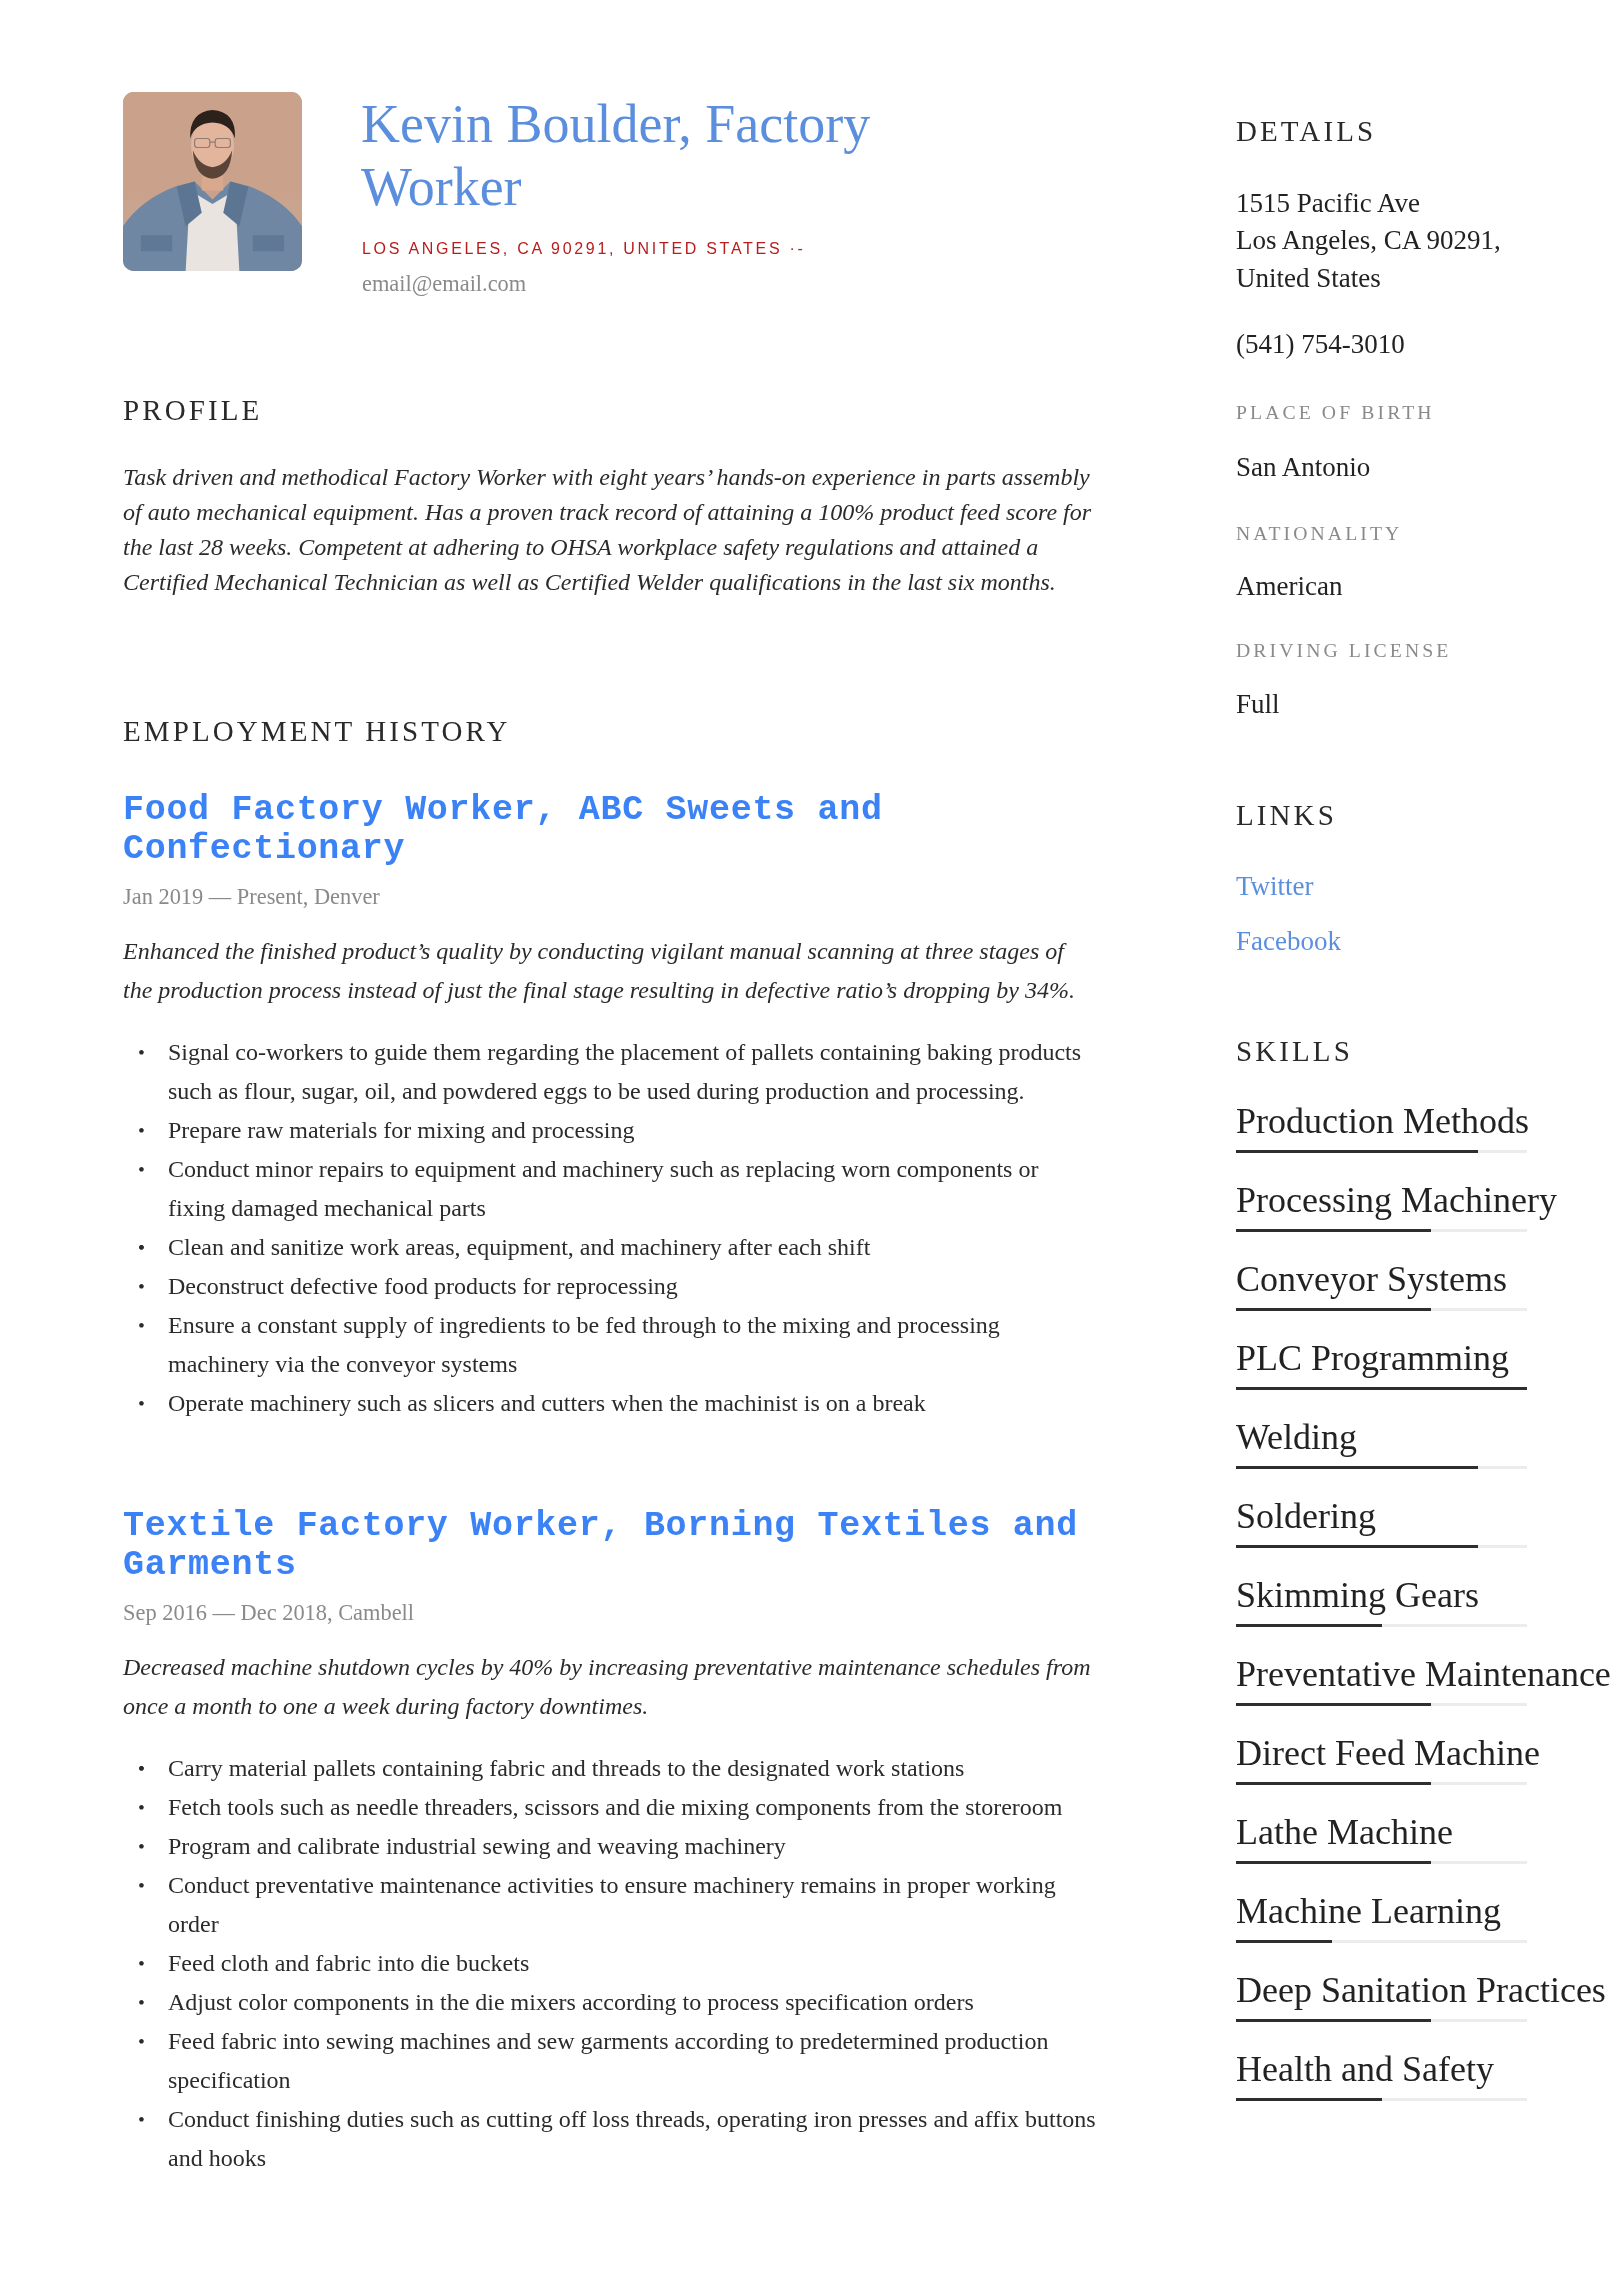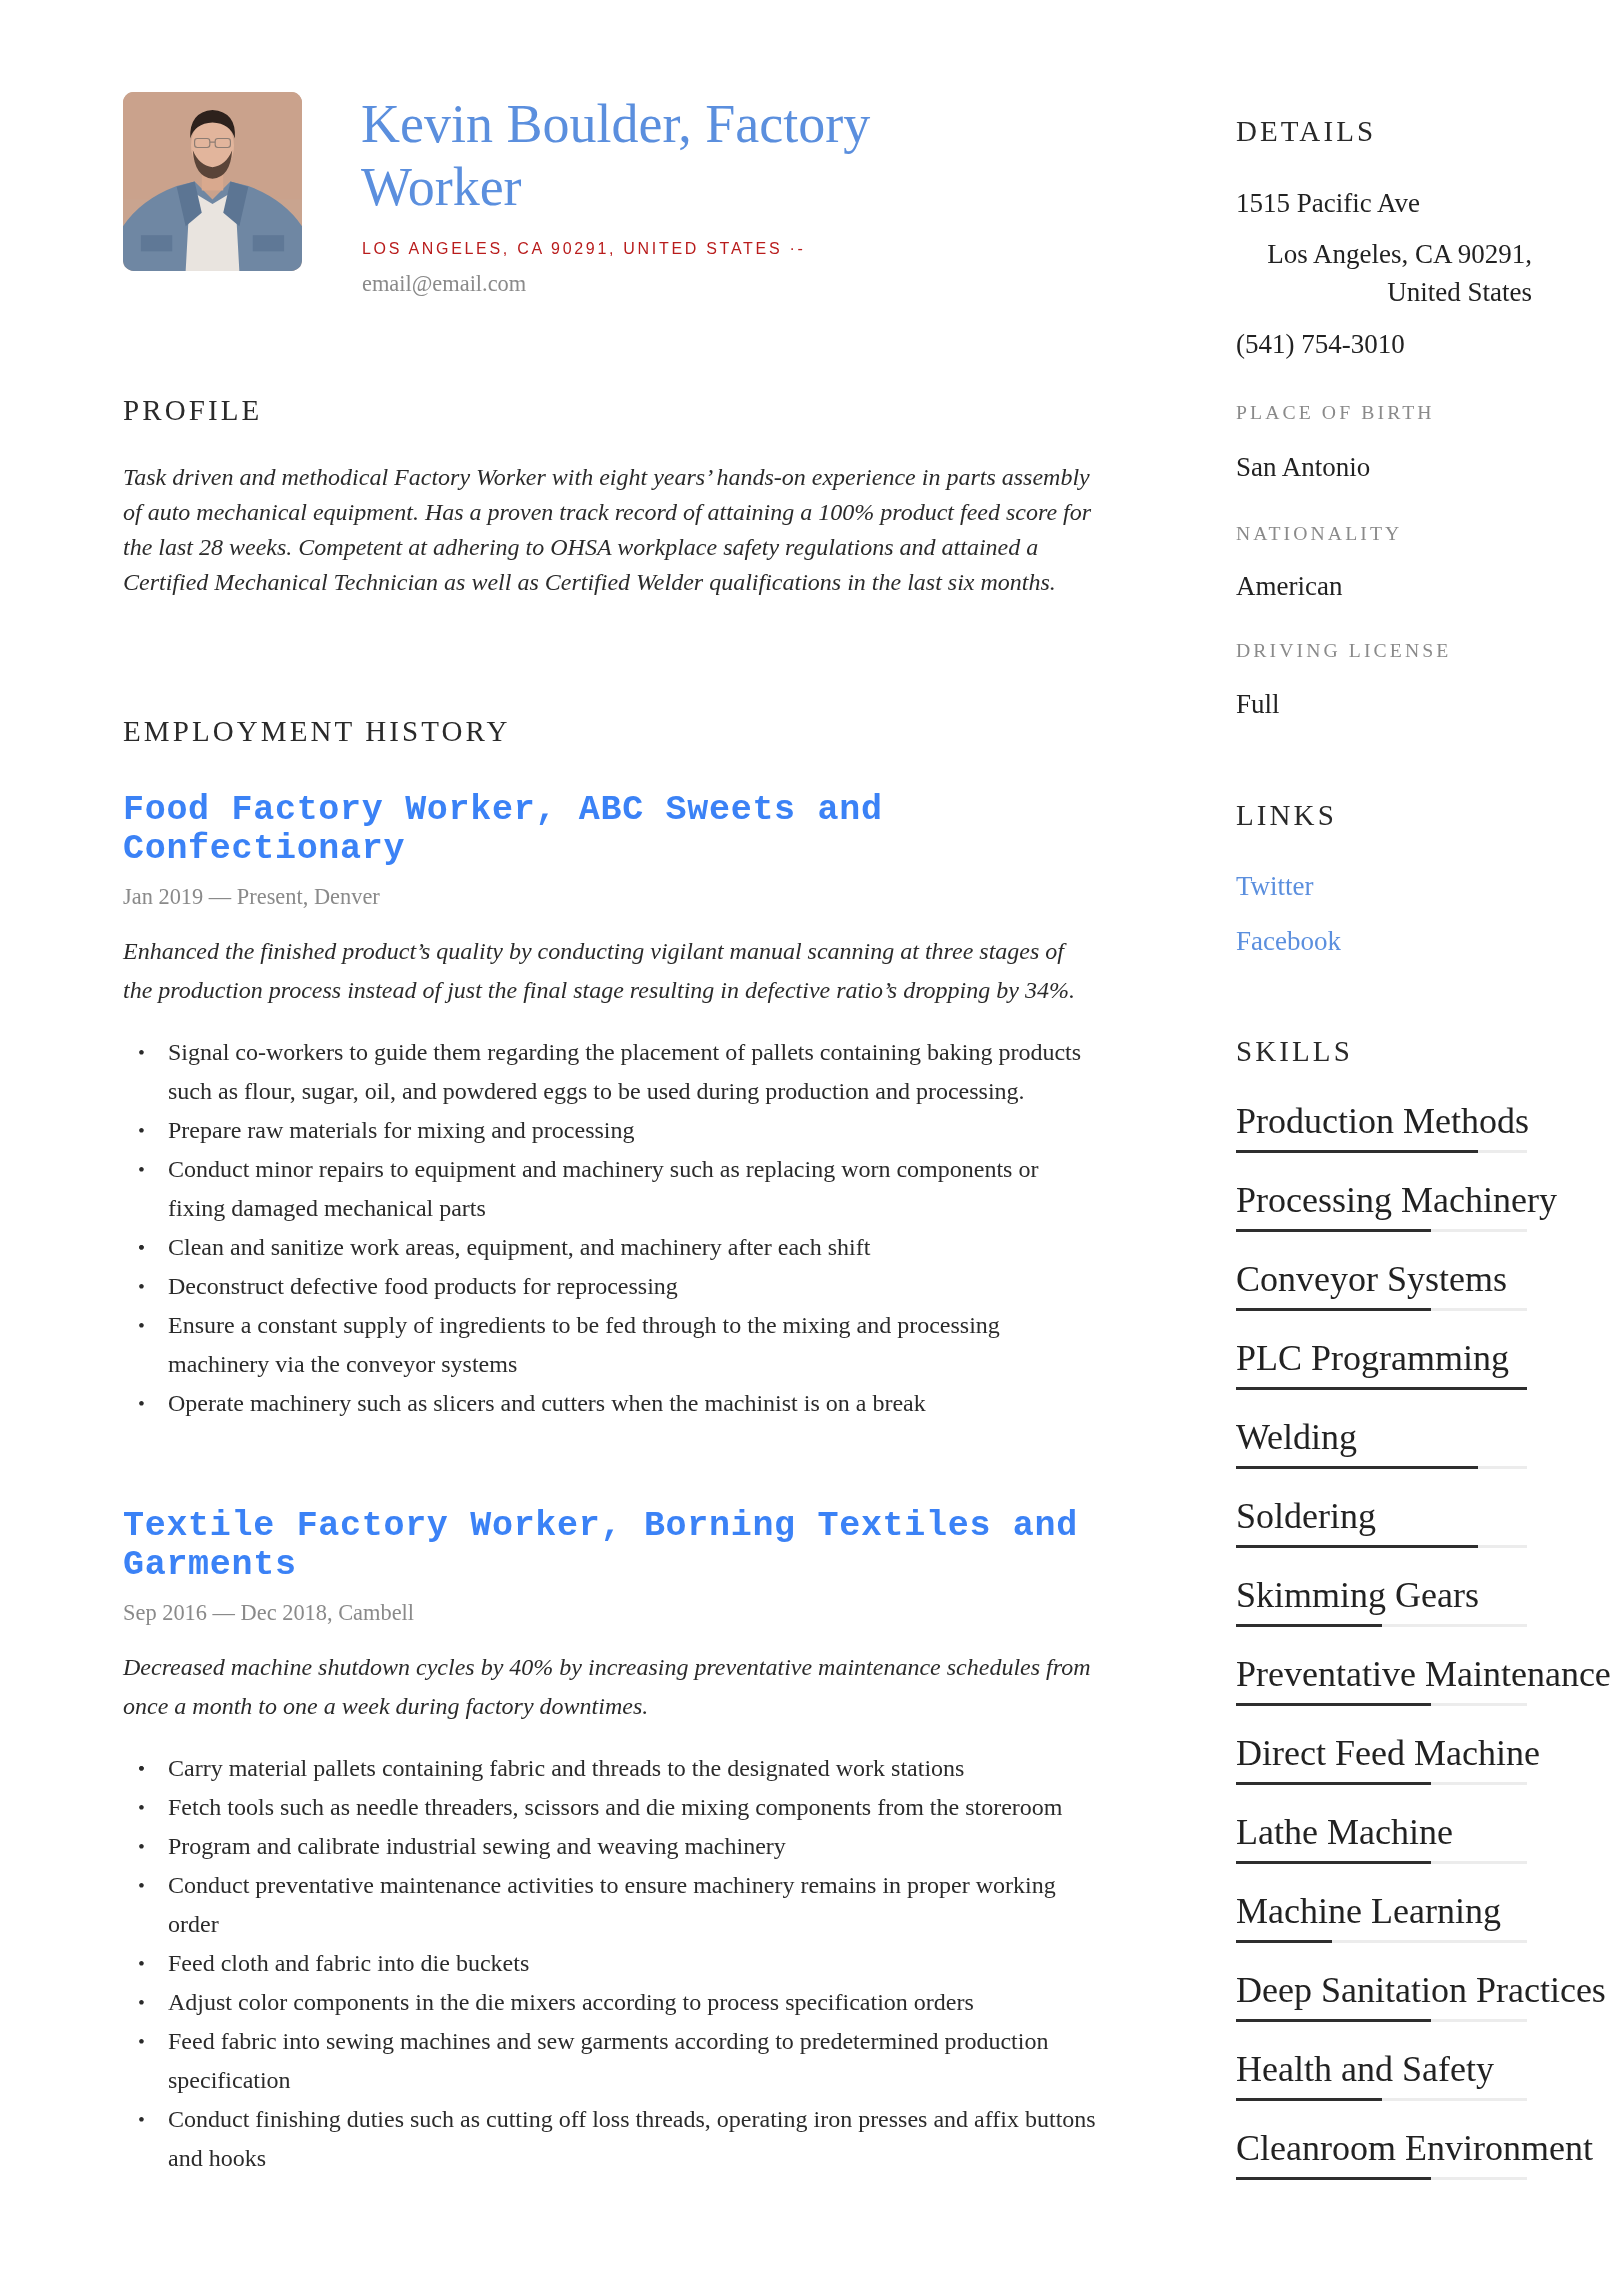--- a/index.html
+++ b/index.html
@@ -32,21 +32,21 @@
   #job2 { top:1507px; }
 
   
   .rcol { left:1236px; width:296px; }
   .rtext { font-family:"Liberation Serif", serif; font-size:27px; color:#222; line-height:38px; }
   .rlabel { font-family:"Liberation Serif", serif; font-size:19.7px; letter-spacing:3.1px; color:#8a8a8a; text-transform:uppercase; }
   .link { font-family:"Liberation Serif", serif; font-size:27px; color:#5b8fde; text-decoration:none; }
 
   #details-h { top:115px; }
   #addr1 { top:184px; }
-  #addr2 { top:235px; width:296px;text-align:right; }
+  #addr2 { top:221px; width:296px; }
   #phone { top:325px; }
   #pob-l { top:401px; }
   #pob-v { top:448px; }
   #nat-l { top:522px; }
   #nat-v { top:567px; }
   #dl-l { top:639px; }
   #dl-v { top:685px; }
   #links-h { top:799px; }
   #twitter { top:871px; }
   #facebook { top:926px; }
@@ -221,20 +221,14 @@
       <div class="skill-track">
         <div class="skill-fill" style="width: 67%;"></div>
       </div>
     </div>
     <div class="skill">
       <div class="skill-name">Health and Safety</div>
       <div class="skill-track">
         <div class="skill-fill" style="width: 50%;"></div>
       </div>
     </div>
-    <div class="skill">
-      <div class="skill-name">Cleanroom Environment</div>
-      <div class="skill-track">
-        <div class="skill-fill" style="width: 67%;"></div>
-      </div>
-    </div>
   </div>
 
 
 </body></html>

